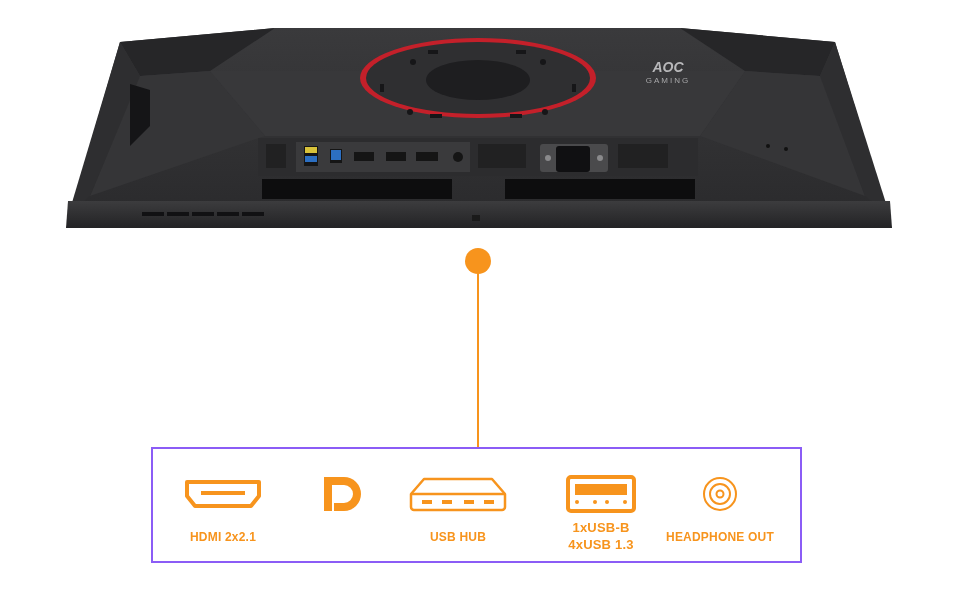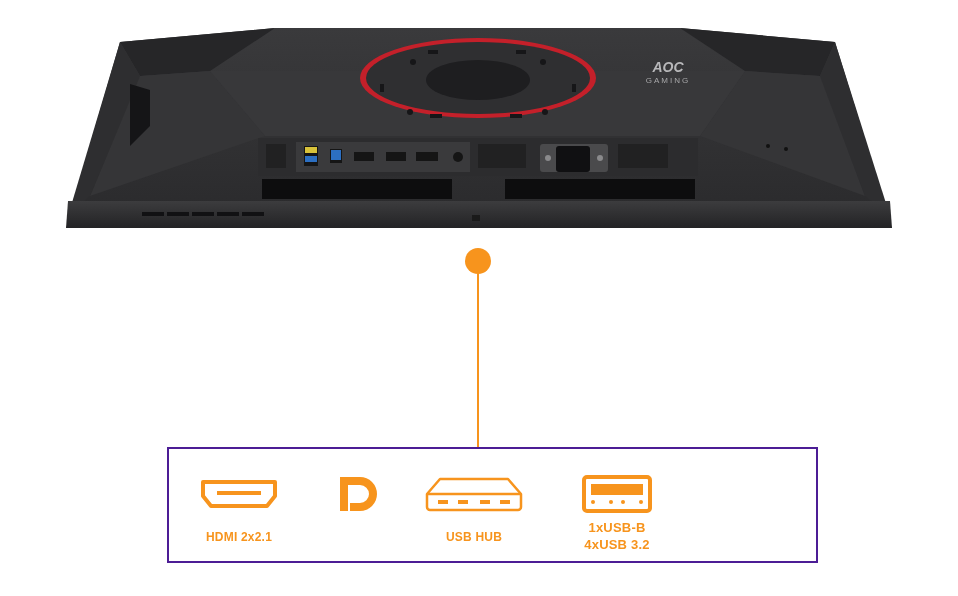--- a/index.html
+++ b/index.html
@@ -1,21 +1,21 @@
 <!DOCTYPE html>
 <html><head>
 <meta charset="utf-8">
 <style>
   html, body { margin: 0; padding: 0; background: #ffffff; }
   body { width: 958px; height: 596px; position: relative; overflow: hidden; font-family: "Liberation Sans", sans-serif; }
   .stage { position: absolute; left: 0; top: 16px; width: 958px; height: 596px; }
   svg.monitor { position: absolute; left: 0; top: 0; }
   .connector-line { position: absolute; left: 477px; top: 256px; width: 2px; height: 176px; background: #f7941d; }
   .connector-dot { position: absolute; left: 465px; top: 232px; width: 26px; height: 26px; border-radius: 50%; background: #f7941d; }
-  .port-box { position: absolute; left: 151px; top: 431px; width: 651px; height: 116px; border: 2px solid #4c1d95; box-sizing: border-box; margin-left: 16px; }
+  .port-box { position: absolute; left: 151px; top: 431px; width: 651px; height: 116px; border: 2px solid #8b5cf6; box-sizing: border-box; }
   .port-item { position: absolute; top: 0; width: 140px; height: 112px; }
   .port-icon { position: absolute; left: 0; right: 0; top: 24px; height: 42px; display: flex; justify-content: center; align-items: center; }
   .port-label { position: absolute; left: 0; right: 0; top: 80px; text-align: center; color: #f7941d; font-weight: bold; font-size: 12px; line-height: 17px; letter-spacing: 0.2px; }
   .port-label.two { top: 70px; font-size: 13px; }
   .port-label span { display: block; text-align: center; }
 </style>
 </head>
 <body>
 
 <div class="stage">
@@ -147,19 +147,29 @@
           <rect x="2" y="2" width="66" height="34" rx="3" fill="none" stroke="#f7941d" stroke-width="4"></rect>
           <rect x="9" y="9" width="52" height="11" fill="#f7941d"></rect>
           <circle cx="11" cy="27" r="2" fill="#f7941d"></circle>
           <circle cx="29" cy="27" r="2" fill="#f7941d"></circle>
           <circle cx="41" cy="27" r="2" fill="#f7941d"></circle>
           <circle cx="59" cy="27" r="2" fill="#f7941d"></circle>
         </svg>
       </div>
       <div class="port-label two">
         <span>1xUSB-B</span>
-        <span>4xUSB 3.2</span>
+        <span>4xUSB 1.3</span>
       </div>
     </div>
 
+    <div class="port-item" style="left:497px;">
+      <div class="port-icon">
+        <svg width="36" height="36" viewBox="0 0 36 36">
+          <circle cx="18" cy="18" r="16" fill="none" stroke="#f7941d" stroke-width="2"></circle>
+          <circle cx="18" cy="18" r="10" fill="none" stroke="#f7941d" stroke-width="2"></circle>
+          <circle cx="18" cy="18" r="3.5" fill="none" stroke="#f7941d" stroke-width="2"></circle>
+        </svg>
+      </div>
+      <div class="port-label">HEADPHONE OUT</div>
+    </div>
 
   </div>
 </div>
 
 </body></html>

